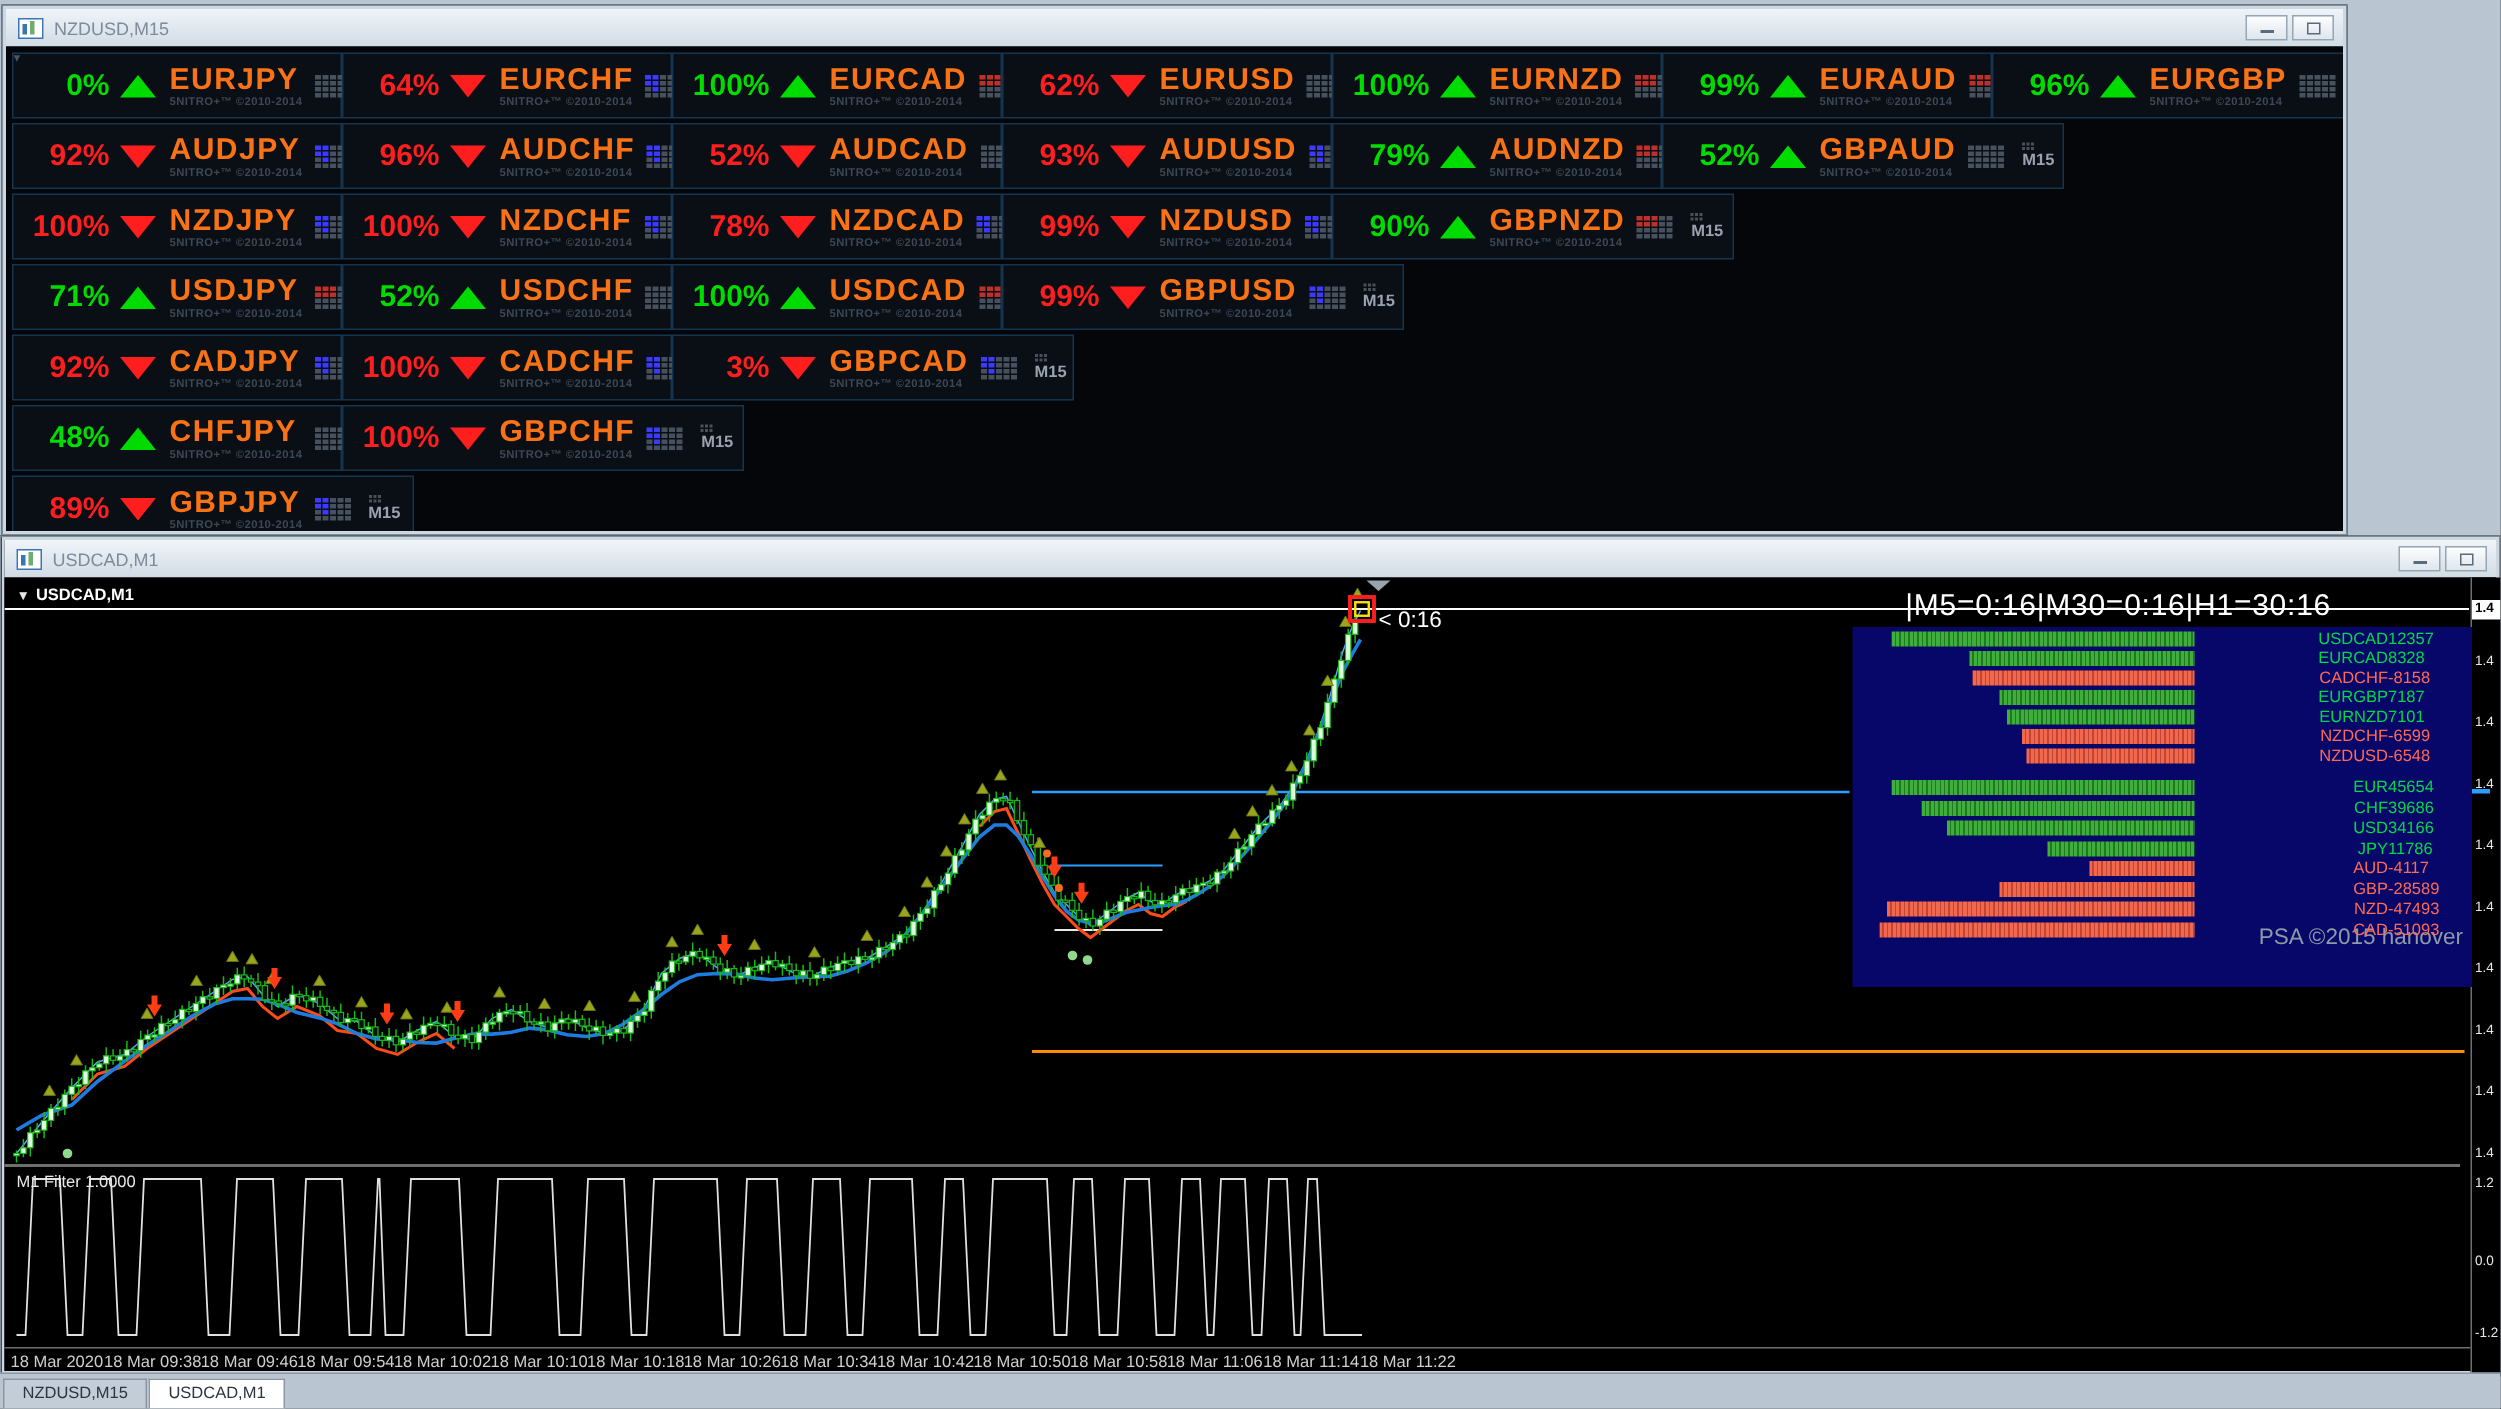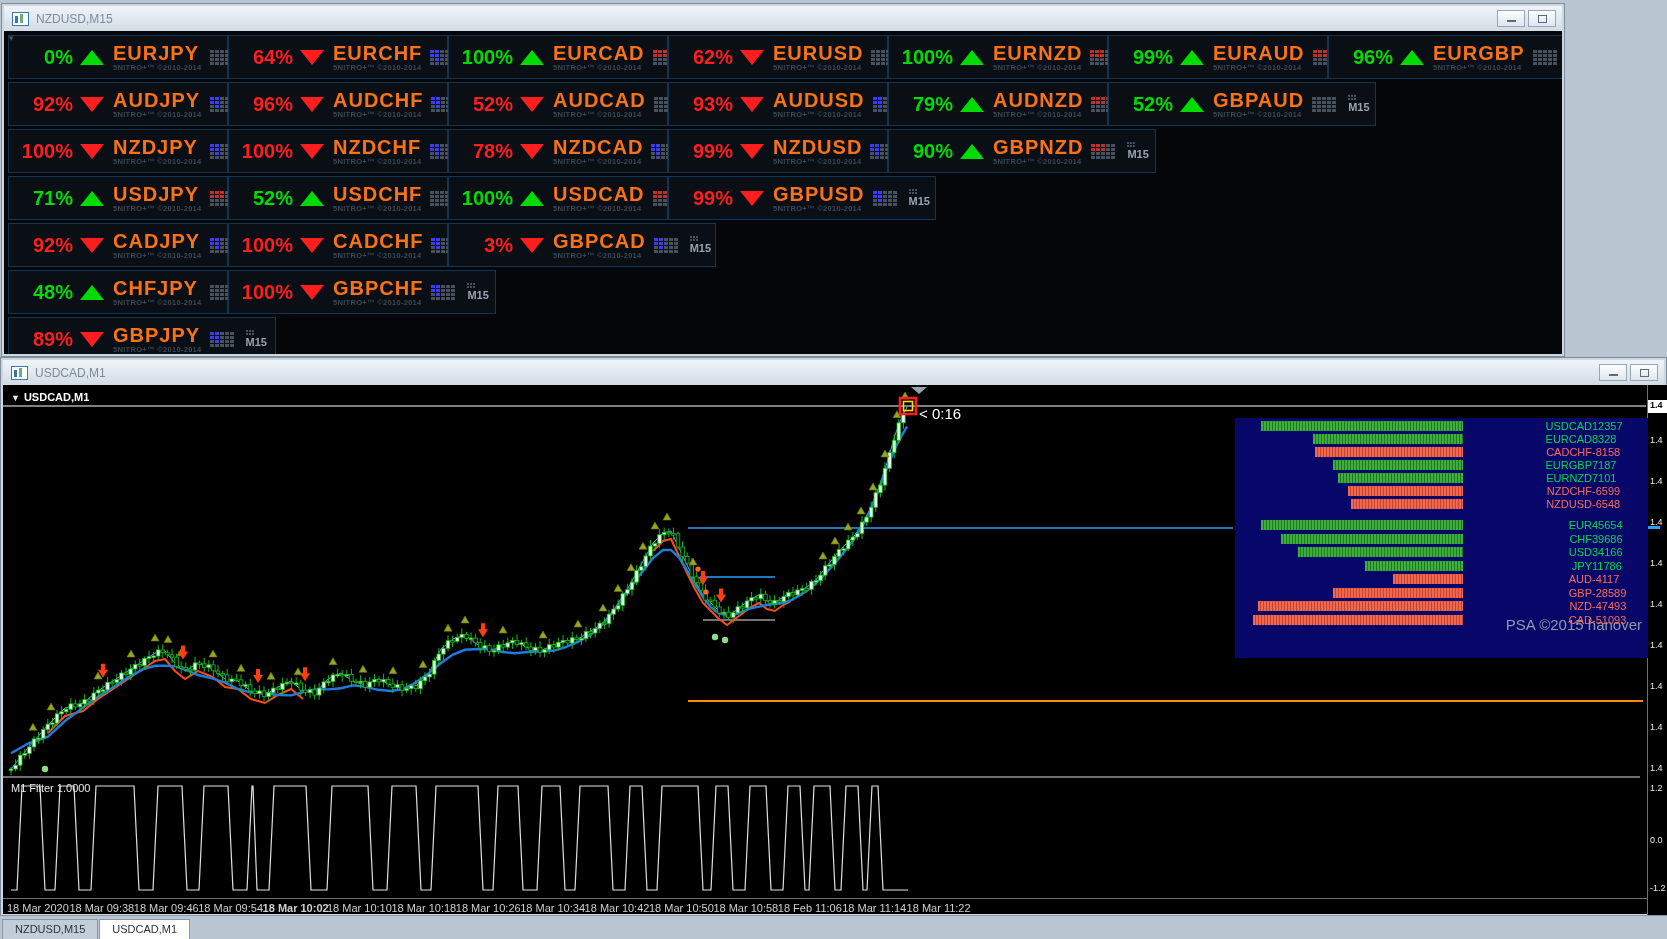--- a/index.html
+++ b/index.html
@@ -1491,20 +1491,21 @@
           <circle cx="722" cy="255" r="3.2" fill="#8fd98f"></circle>
           <circle cx="42" cy="384" r="3.2" fill="#8fd98f"></circle>
           <line x1="0" x2="1643" y1="21" y2="21" stroke="#fff" stroke-width="1.2"></line>
           <rect x="897" y="13" width="16" height="16" fill="none" stroke="#ff1e1e" stroke-width="2.6"></rect>
           <rect x="900.5" y="16.5" width="9" height="9" fill="none" stroke="#ffe000" stroke-width="1.6"></rect>
           <path d="M908,2 L924,2 L916,9 Z" fill="#9aa4ad"></path>
         </svg>
       <div class="symlabel">
         <span class="dd">▼</span><span>USDCAD,M1</span>
       </div>
+      <div class="hoverlay">|M5=0:16|M30=0:16|H1=30:16</div>
       <div class="siglabel">&lt; 0:16</div>
       <div class="spanel">
         <div class="scredit">PSA ©2015 hanover</div>
       <div class="sbar g" style="top: 3px; right: 185px; width: 202px;"></div>
           <div class="slabel g" style="top: 2px;">
             <span class="nm">USDCAD</span>
             <span class="vl">12357</span>
           </div>
           <div class="sbar g" style="top: 16px; right: 185px; width: 150px;"></div>
           <div class="slabel g" style="top: 15px;">
@@ -1581,29 +1582,29 @@
       <svg id="indsvg" width="1643" height="120">
           <path d="M8,112 L14,112 L19,8 L37,8 L42,112 L52,112 L57,8 L71,8 L76,112 L88,112 L93,8 L131,8 L136,112 L150,112 L155,8 L179,8 L184,112 L196,112 L201,8 L225,8 L230,112 L244,112 L249,8 L250,8 L254,112 L266,112 L271,8 L303,8 L308,112 L324,112 L329,8 L365,8 L370,112 L384,112 L389,8 L413,8 L418,112 L428,112 L433,8 L475,8 L480,112 L490,112 L495,8 L515,8 L520,112 L534,112 L539,8 L557,8 L562,112 L572,112 L577,8 L605,8 L610,112 L622,112 L627,8 L639,8 L644,112 L654,112 L659,8 L695,8 L700,112 L708,112 L713,8 L725,8 L730,112 L742,112 L747,8 L763,8 L768,112 L780,112 L785,8 L797,8 L802,112 L806,112 L811,8 L827,8 L832,112 L838,112 L843,8 L855,8 L860,112 L864,112 L869,8 L875,8 L880,112 L905,112" fill="none" stroke="#e0e0e0" stroke-width="1.2"></path>
         </svg>
       <div class="indlabel">M1 Filter 1.0000</div>
       <div class="sep2"></div>
       <div class="taxis">
           <div class="tlabel" style="left: 4px;">18 Mar 2020</div>
           <div class="tlabel" style="left: 66.4px;">18 Mar 09:38</div>
           <div class="tlabel" style="left: 130.8px;">18 Mar 09:46</div>
           <div class="tlabel" style="left: 195.2px;">18 Mar 09:54</div>
-          <div class="tlabel" style="left: 259.6px; font-weight: bold;">18 Mar 10:02</div>
+          <div class="tlabel" style="left: 259.6px;">18 Mar 10:02</div>
           <div class="tlabel" style="left: 324px;">18 Mar 10:10</div>
           <div class="tlabel" style="left: 388.4px;">18 Mar 10:18</div>
           <div class="tlabel" style="left: 452.8px;">18 Mar 10:26</div>
           <div class="tlabel" style="left: 517.2px;">18 Mar 10:34</div>
           <div class="tlabel" style="left: 581.6px;">18 Mar 10:42</div>
           <div class="tlabel" style="left: 646px;">18 Mar 10:50</div>
           <div class="tlabel" style="left: 710.4px;">18 Mar 10:58</div>
-          <div class="tlabel" style="left: 774.8px;">18 Feb 11:06</div>
+          <div class="tlabel" style="left: 774.8px;">18 Mar 11:06</div>
           <div class="tlabel" style="left: 839.2px;">18 Mar 11:14</div>
           <div class="tlabel" style="left: 903.6px;">18 Mar 11:22</div>
         </div>
       <div class="paxis">
           <div class="ptick" style="top: 50px;">1.4</div>
           <div class="ptick" style="top: 91px;">1.4</div>
           <div class="ptick" style="top: 132px;">1.4</div>
           <div class="ptick" style="top: 173px;">1.4</div>
           <div class="ptick" style="top: 214px;">1.4</div>
           <div class="ptick" style="top: 255px;">1.4</div>

